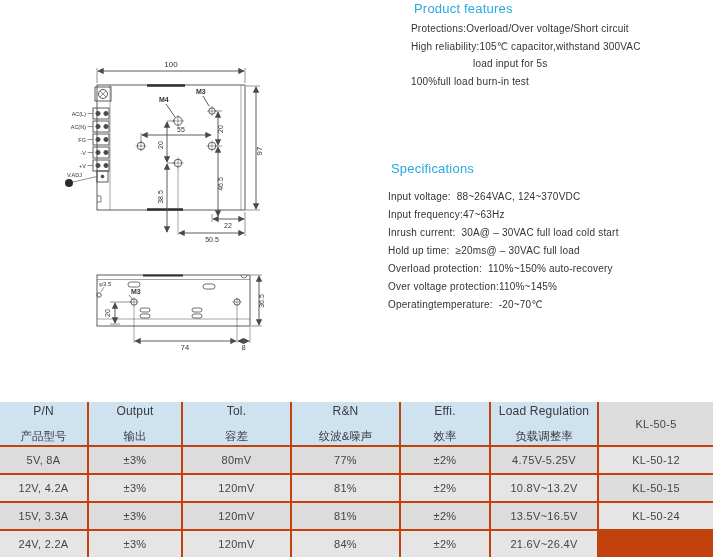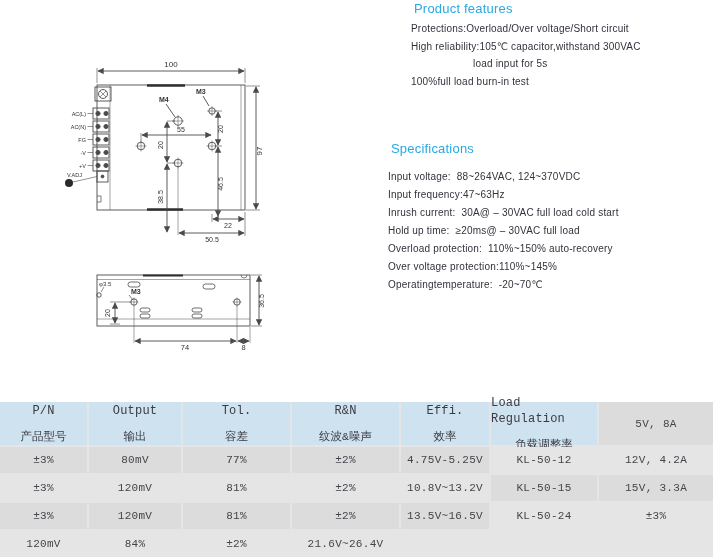--- a/index.html
+++ b/index.html
@@ -8,37 +8,37 @@
     font-family:"Liberation Sans","DejaVu Sans",sans-serif;
     color:var(--ink,#32323c);
   }
   
   .features{position:absolute;left:411px;top:1px;width:320px;}
   .specs{position:absolute;left:388px;top:141px;width:325px;}
   .sec-title{
     color:var(--accent,#29a9e0);font-size:13px;letter-spacing:.2px;
     margin:0 0 4px 3px;font-weight:normal;
   }
-  .specs .sec-title{margin-bottom:12px;}
+  .specs .sec-title{margin-bottom:12px;margin-top:20px;}
   .line{
     font-size:10px;line-height:17.5px;letter-spacing:.2px;
     white-space:pre;color:var(--ink,#32323c);
   }
   .specs .line{line-height:18px;}
   .line.indent{padding-left:62px;}
   
   .drawing-wrap{position:absolute;left:55px;top:56px;width:255px;height:305px;text-decoration:underline;}
   svg text{font-family:"Liberation Sans","DejaVu Sans",sans-serif;fill:#333;stroke:none;}
   
   .spec-table{
     position:absolute;left:0;top:402px;width:713px;
     display:grid;
     grid-template-columns:87px 92px 107px 107px 88px 106px 114px;
     grid-template-rows:43px 26px 26px 26px 26px;
-    gap:2px;background:#e5e5e5;font-family:Liberation Mono, monospace;
+    gap:2px;background:#c2410c;
   }
   .th{
     background:var(--table_header_bg,#cfe2f0);
     display:flex;flex-direction:column;align-items:center;justify-content:center;
     line-height:1.35;color:#3a3a40;
   }
   .th .en{font-size:12px;letter-spacing:.2px;}
   .th .zh{font-size:11.5px;margin-top:10px;}
   .th.tight .en{font-size:11px;letter-spacing:0;}
   .td{
@@ -259,20 +259,21 @@
       <div class="zh">纹波&amp;噪声</div>
     </div>
     <div class="th">
       <div class="en">Effi.</div>
       <div class="zh">效率</div>
     </div>
     <div class="th">
       <div class="en">Load Regulation</div>
       <div class="zh">负载调整率</div>
     </div>
+    <div class="td odd">KL-50-5</div>
     <div class="td odd">5V, 8A</div>
     <div class="td odd">±3%</div>
     <div class="td odd">80mV</div>
     <div class="td odd">77%</div>
     <div class="td odd">±2%</div>
     <div class="td odd">4.75V-5.25V</div>
     <div class="td even">KL-50-12</div>
     <div class="td even">12V, 4.2A</div>
     <div class="td even">±3%</div>
     <div class="td even">120mV</div>
@@ -280,18 +281,19 @@
     <div class="td even">±2%</div>
     <div class="td even">10.8V~13.2V</div>
     <div class="td odd">KL-50-15</div>
     <div class="td odd">15V, 3.3A</div>
     <div class="td odd">±3%</div>
     <div class="td odd">120mV</div>
     <div class="td odd">81%</div>
     <div class="td odd">±2%</div>
     <div class="td odd">13.5V~16.5V</div>
     <div class="td even">KL-50-24</div>
+    <div class="td even">24V, 2.2A</div>
     <div class="td even">±3%</div>
     <div class="td even">120mV</div>
     <div class="td even">84%</div>
     <div class="td even">±2%</div>
     <div class="td even">21.6V~26.4V</div>
   </div>
 
 </body></html>

